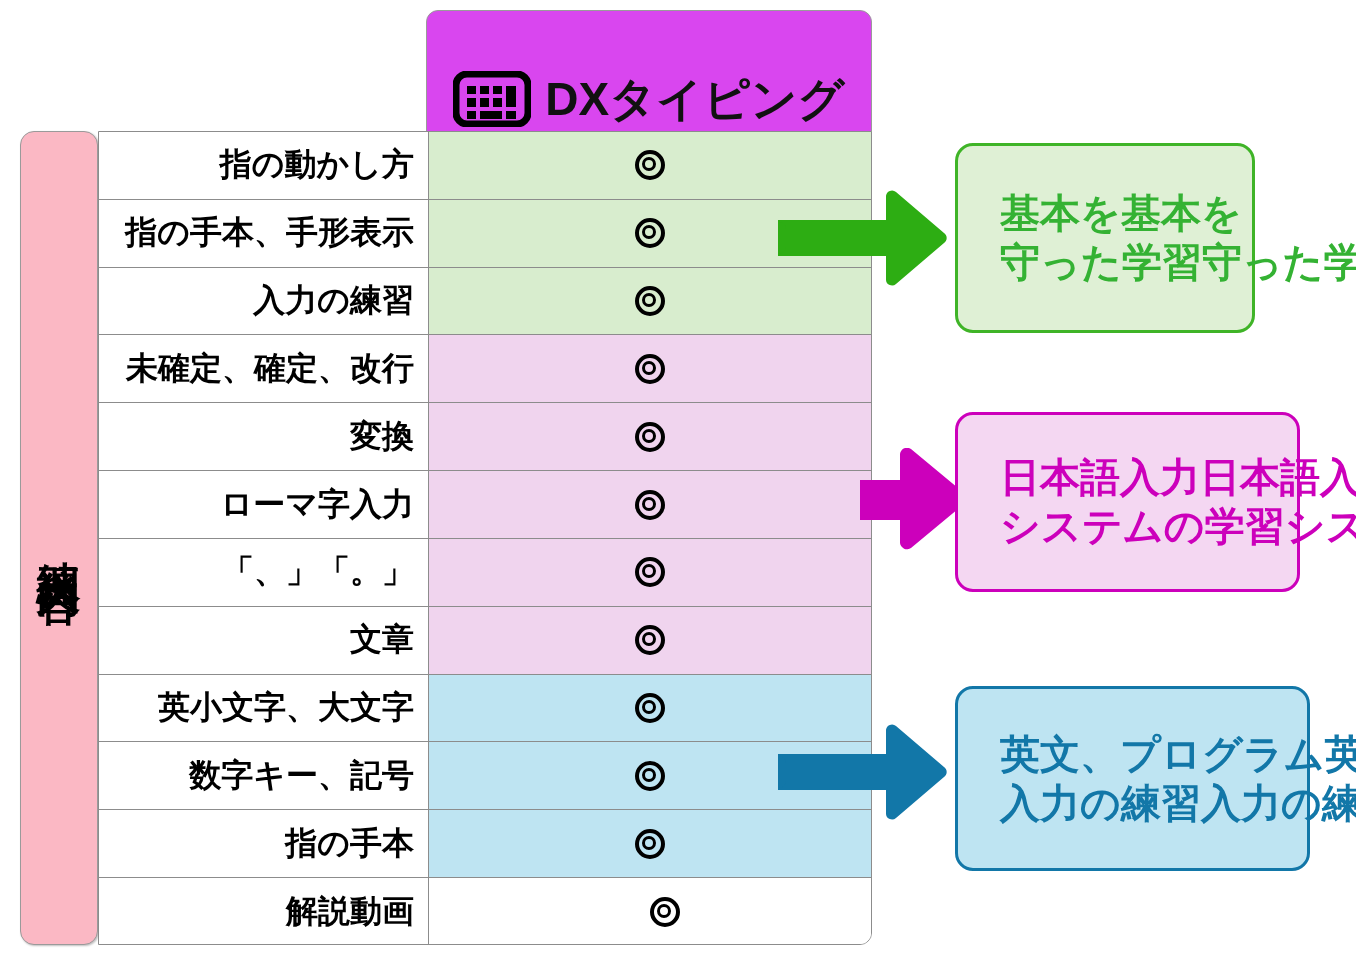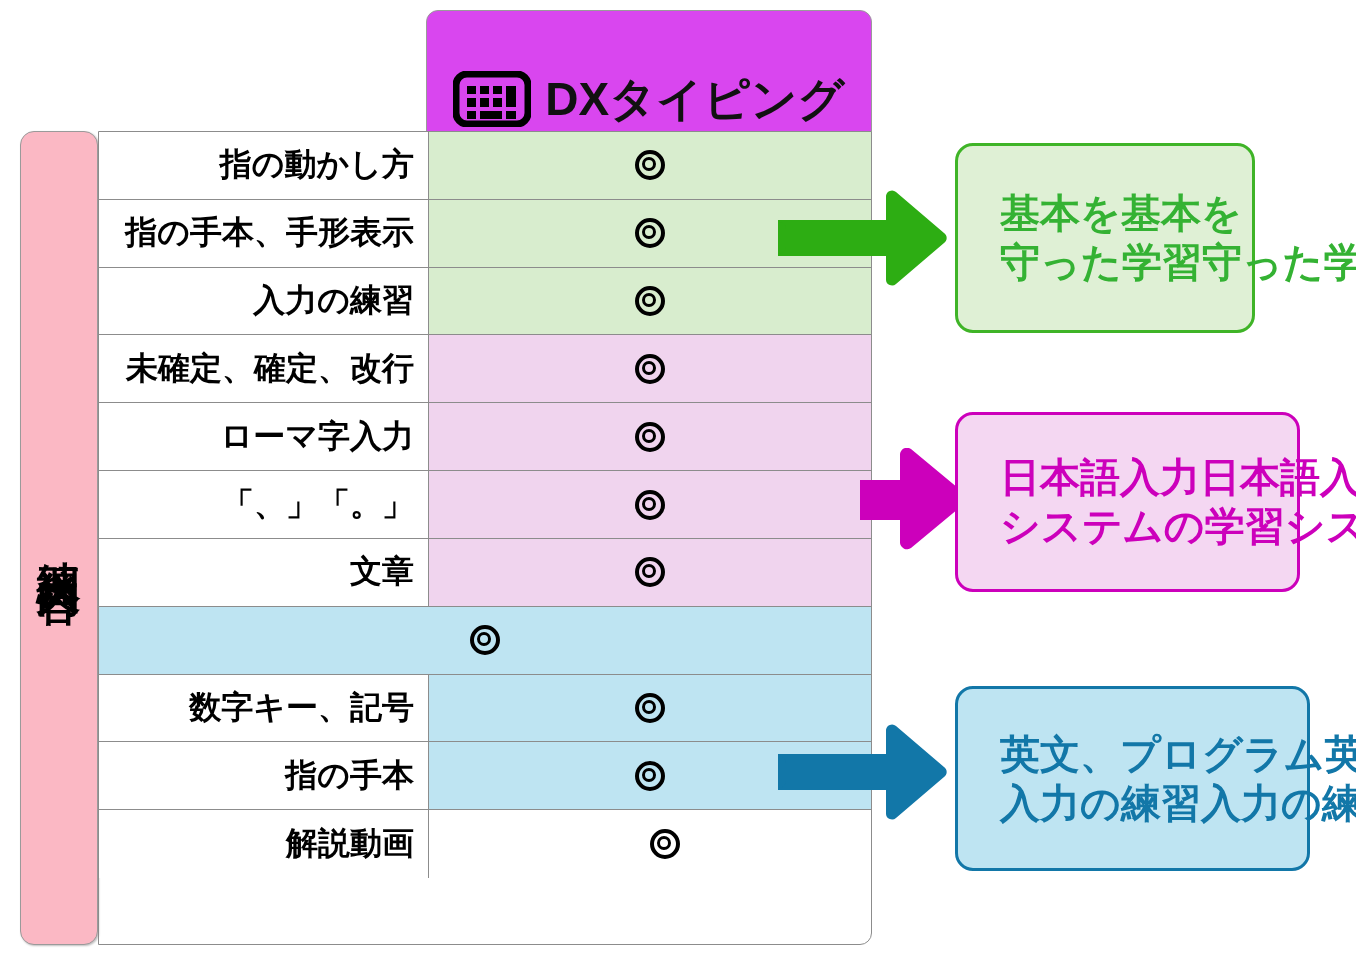--- a/index.html
+++ b/index.html
@@ -208,20 +208,26 @@
         </div>
     </div>
 
     <div class="trow bg-pink">
       <div class="tlabel">未確定、確定、改行</div>
       <div class="tmark">
           <i class="mark-glyph"></i>
         </div>
     </div>
 
+    <div class="trow bg-pink">
+      <div class="tlabel">変換</div>
+      <div class="tmark">
+          <i class="mark-glyph"></i>
+        </div>
+    </div>
 
     <div class="trow bg-pink">
       <div class="tlabel">ローマ字入力</div>
       <div class="tmark">
           <i class="mark-glyph"></i>
         </div>
     </div>
 
     <div class="trow bg-pink">
       <div class="tlabel">「、」「。」</div>
@@ -231,20 +237,21 @@
     </div>
 
     <div class="trow bg-pink">
       <div class="tlabel">文章</div>
       <div class="tmark">
           <i class="mark-glyph"></i>
         </div>
     </div>
 
     <div class="trow bg-blue">
+      <div class="tlabel">英小文字、大文字</div>
       <div class="tmark">
           <i class="mark-glyph"></i>
         </div>
     </div>
 
     <div class="trow bg-blue">
       <div class="tlabel">数字キー、記号</div>
       <div class="tmark">
           <i class="mark-glyph"></i>
         </div>

